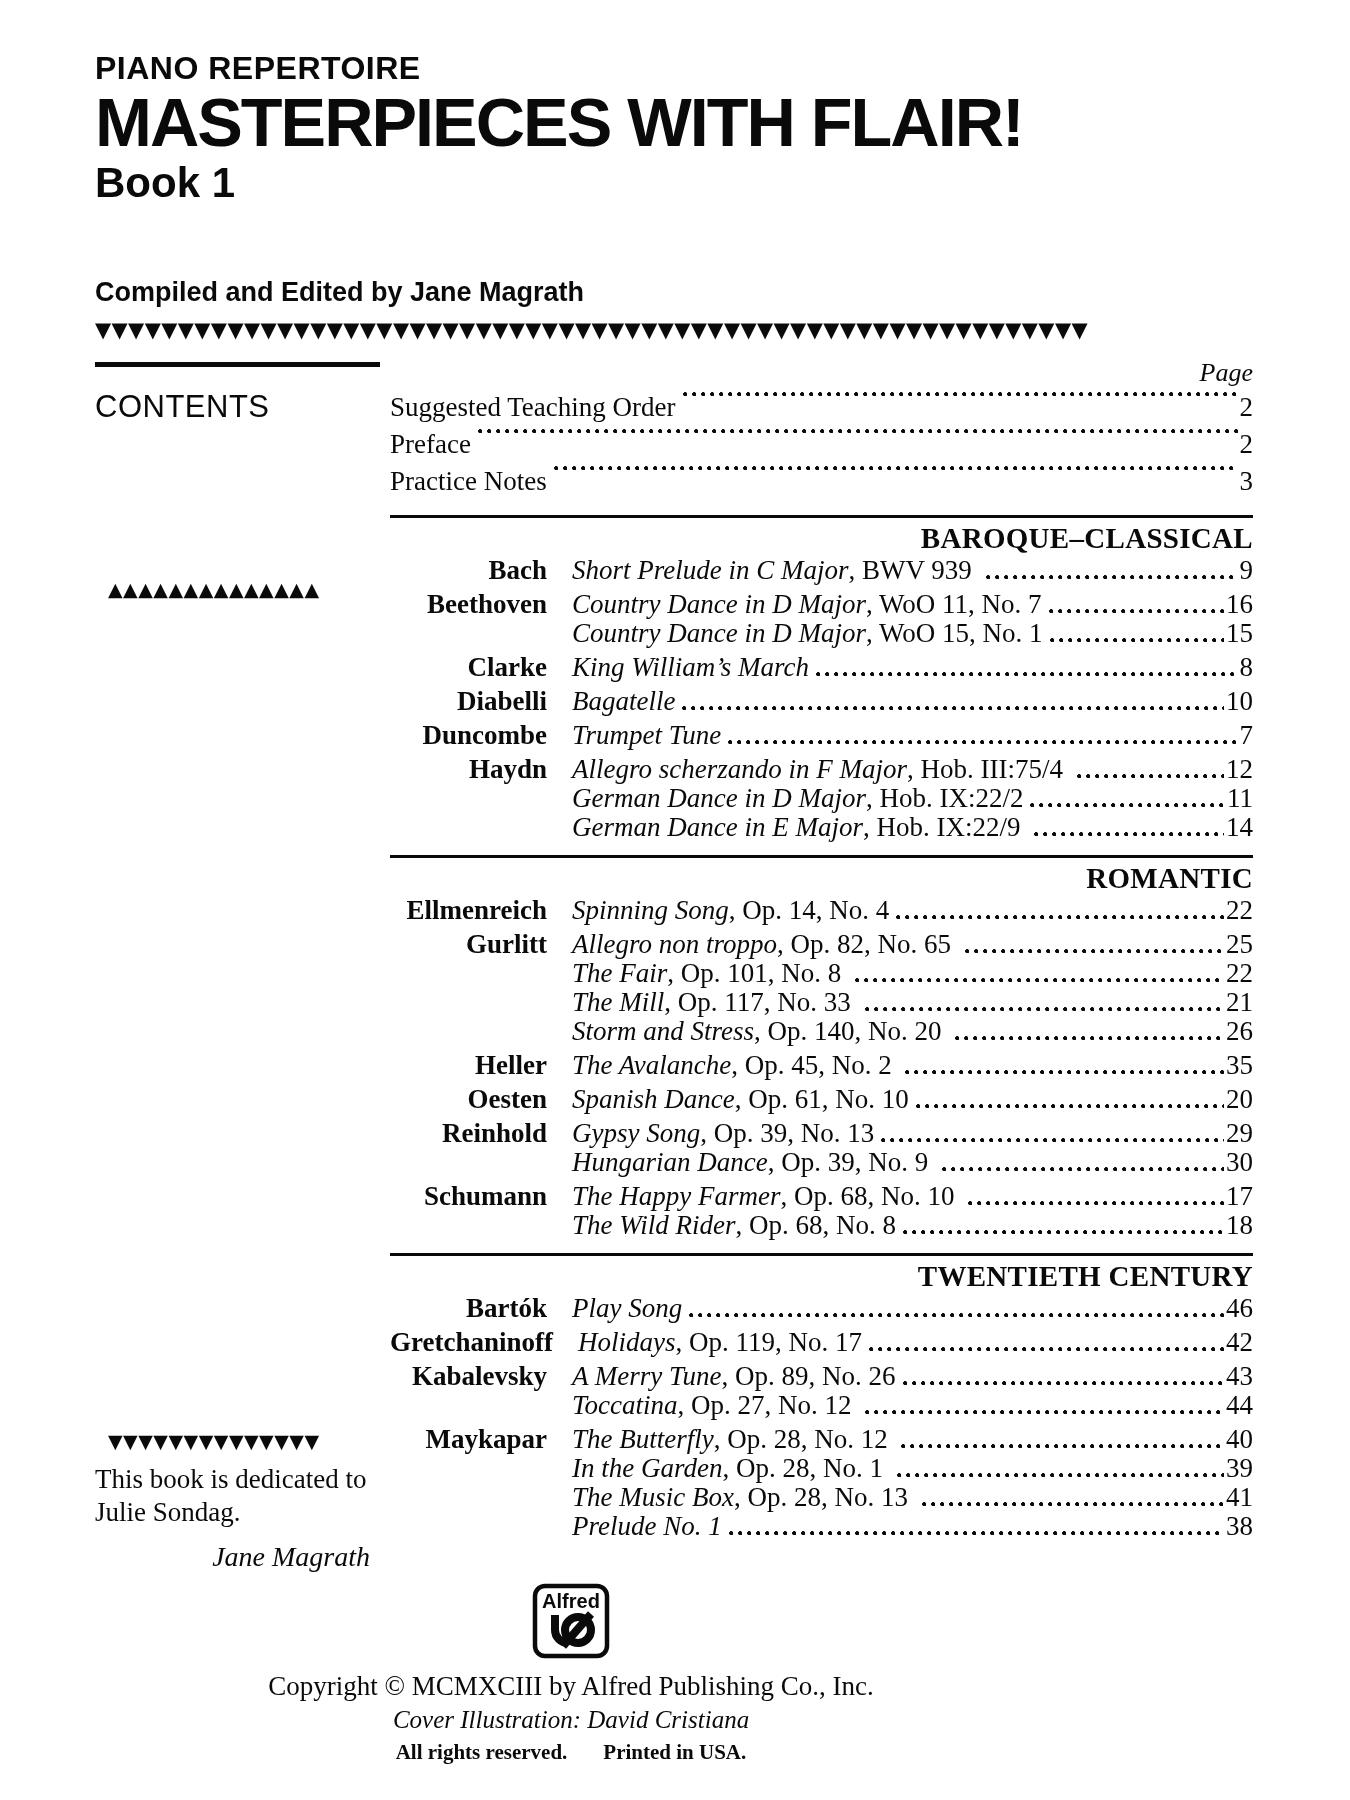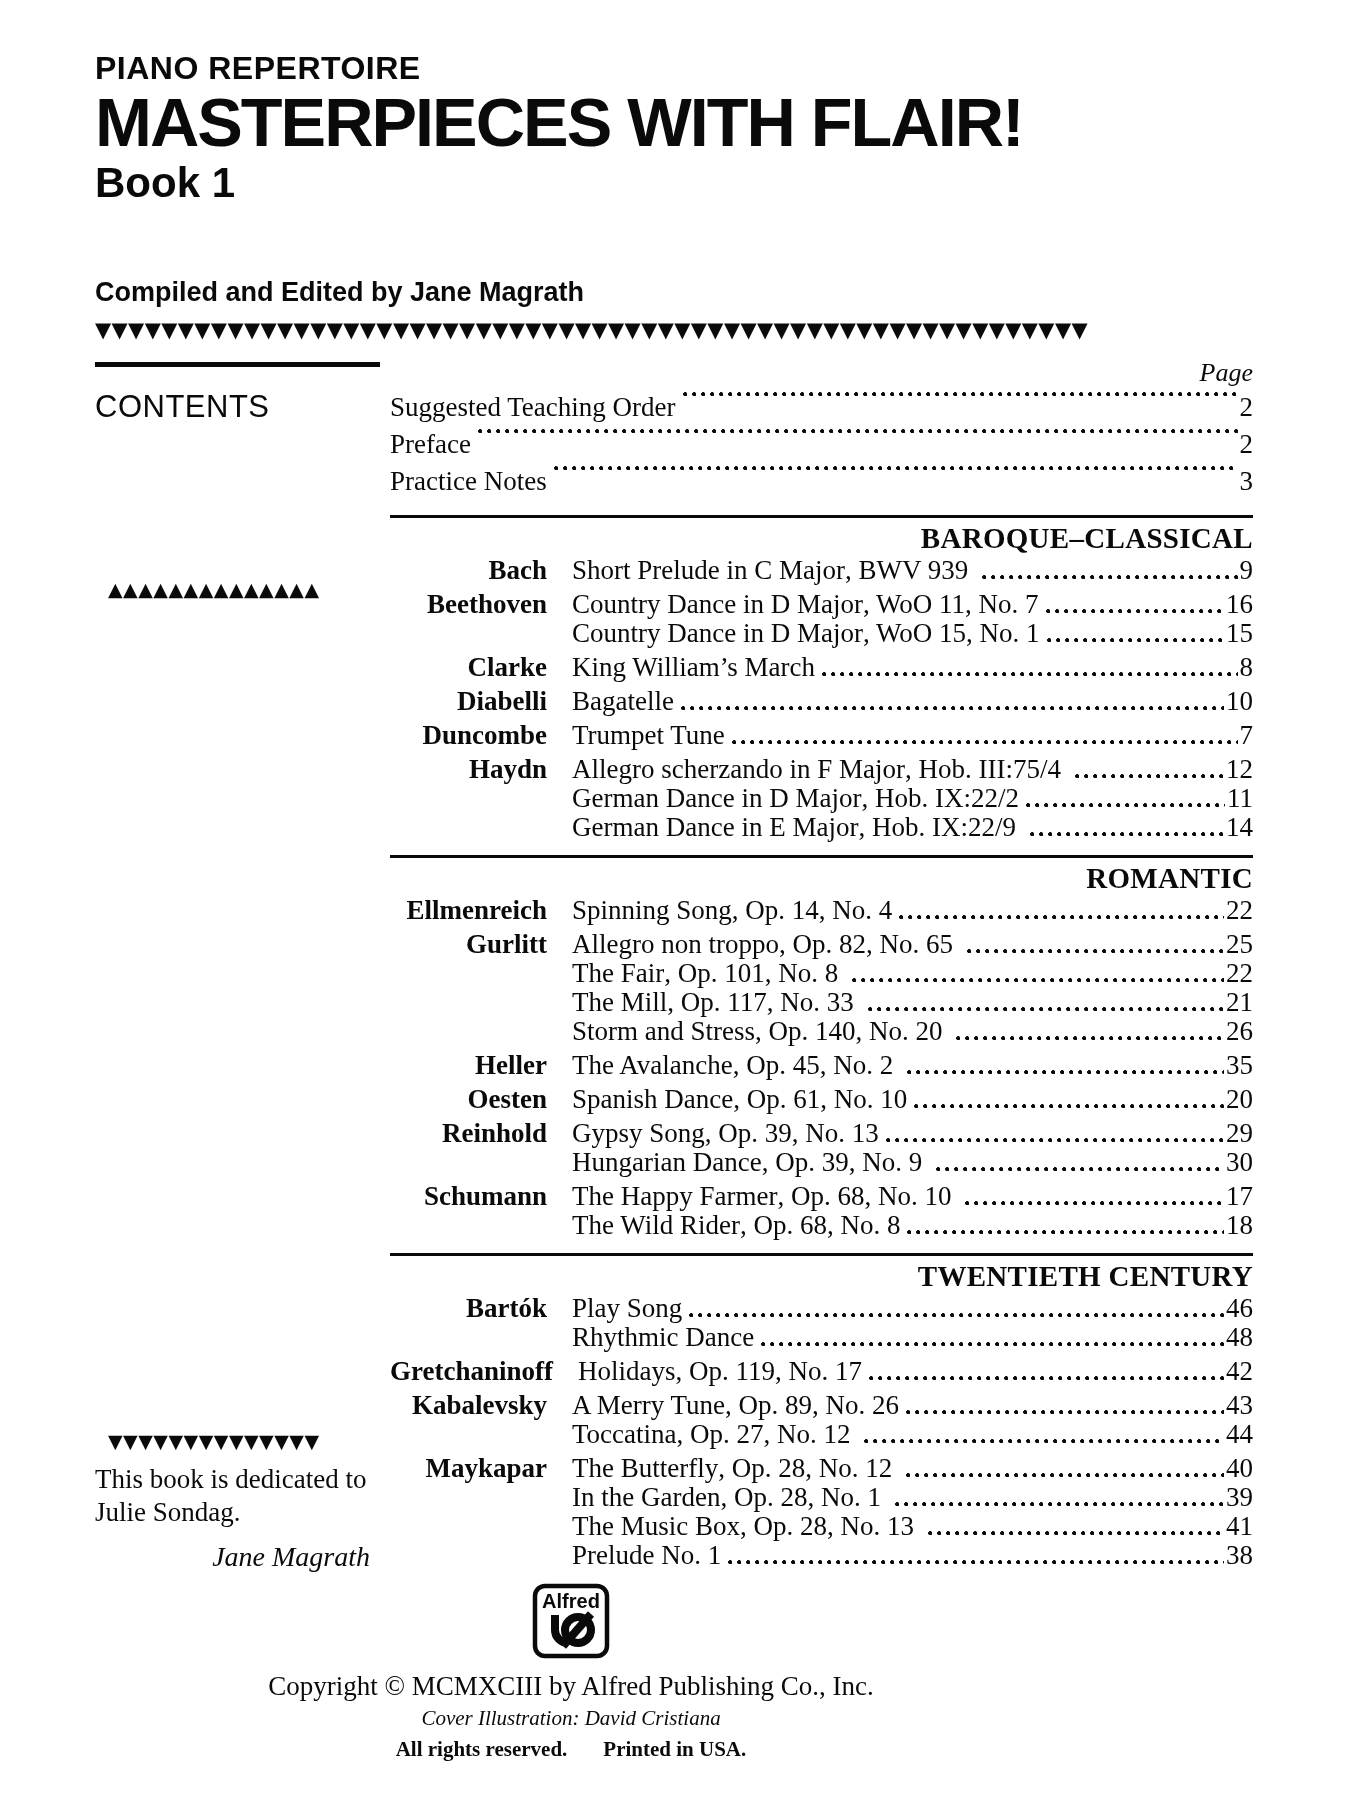--- a/index.html
+++ b/index.html
@@ -42,28 +42,28 @@
   .leader { flex:1 1 auto; height:5px; margin:0 2px 6px 7px;
     background-image:radial-gradient(circle at 2.2px 2.2px, #0a0a0a 1.8px, rgba(0,0,0,0) 2.3px);
     background-size:9px 5px; background-repeat:repeat-x; }
   .pg { white-space:nowrap; font-size:27px; }
   .section-rule { height:3px; background:#0a0a0a; margin-top:12px; }
   .section-name { font-weight:bold; font-size:29px; letter-spacing:0.3px; height:34px; line-height:40px; margin-bottom:3px;text-align:right; }
   .entry-row { display:flex; align-items:flex-end; height:29px; font-size:27px; }
   .entry-row.group-start { margin-top:5px; }
   .composer { flex:0 0 157px; text-align:right; font-weight:bold; white-space:nowrap; }
   .entry-main { flex:1 1 auto; display:flex; align-items:flex-end; padding-left:25px; min-width:0; }
-  .t-it { white-space:nowrap; }
+  .t-it { font-style:italic; white-space:nowrap; }
   .t-rm { white-space:pre; }
 
   
   .footer { position:absolute; left:0; top:1583px; width:1142px; text-align:center; }
   .logo-wrap { display:inline-block; }
   .copyright { font-size:27px; margin-top:8px; }
-  .cover-ill { font-style:italic; font-size:21px; margin-top:4px; }
+  .cover-ill { font-style:italic; font-size:25px; margin-top:4px; }
   .rights-line { font-weight:bold; font-size:21px; margin-top:6px; }
   .rights-line span { margin:0 18px; }
 </style>
 </head>
 <body>
 
 <div class="header">
   <div class="series">PIANO REPERTOIRE</div>
   <div class="main-title">MASTERPIECES WITH FLAIR!</div>
   <div class="book">Book 1</div>
@@ -304,29 +304,20 @@
     <div class="section-rule"></div>
     <div class="section-name">TWENTIETH CENTURY</div>
     <div>
           <div class="entry-row group-start">
     <span class="composer">Bartók</span>
     <span class="entry-main">
       <span class="t-it">Play Song</span>
       <span class="t-rm"></span>
       <span class="leader"></span>
       <span class="pg">46</span>
-    </span>
-  </div>
-          <div class="entry-row">
-    <span class="composer"></span>
-    <span class="entry-main">
-      <span class="t-it">Rhythmic Dance</span>
-      <span class="t-rm"></span>
-      <span class="leader"></span>
-      <span class="pg">48</span>
     </span>
   </div>
           <div class="entry-row group-start">
     <span class="composer">Gretchaninoff</span>
     <span class="entry-main">
       <span class="t-it">Holidays</span>
       <span class="t-rm">, Op. 119, No. 17</span>
       <span class="leader"></span>
       <span class="pg">42</span>
     </span>

